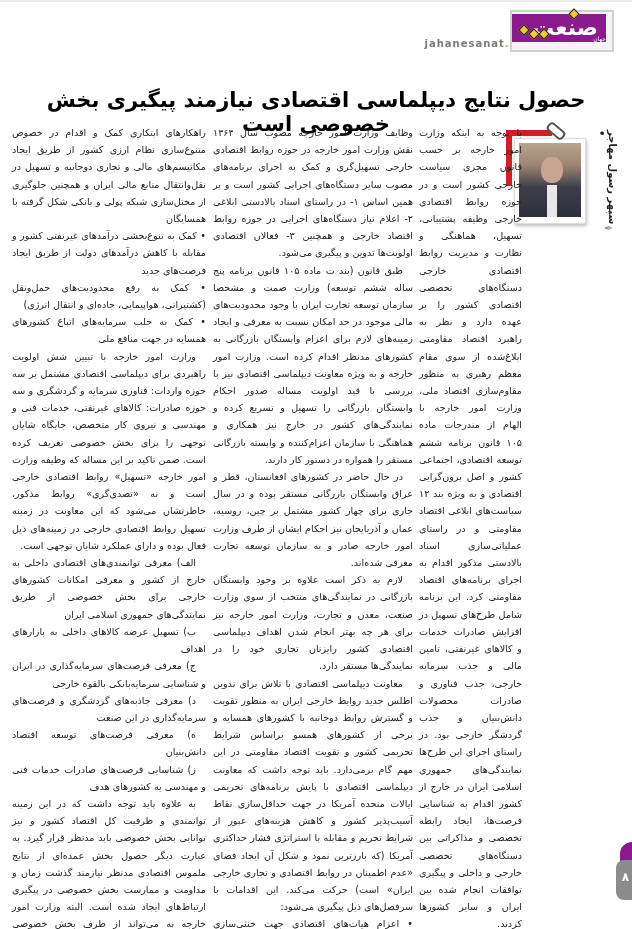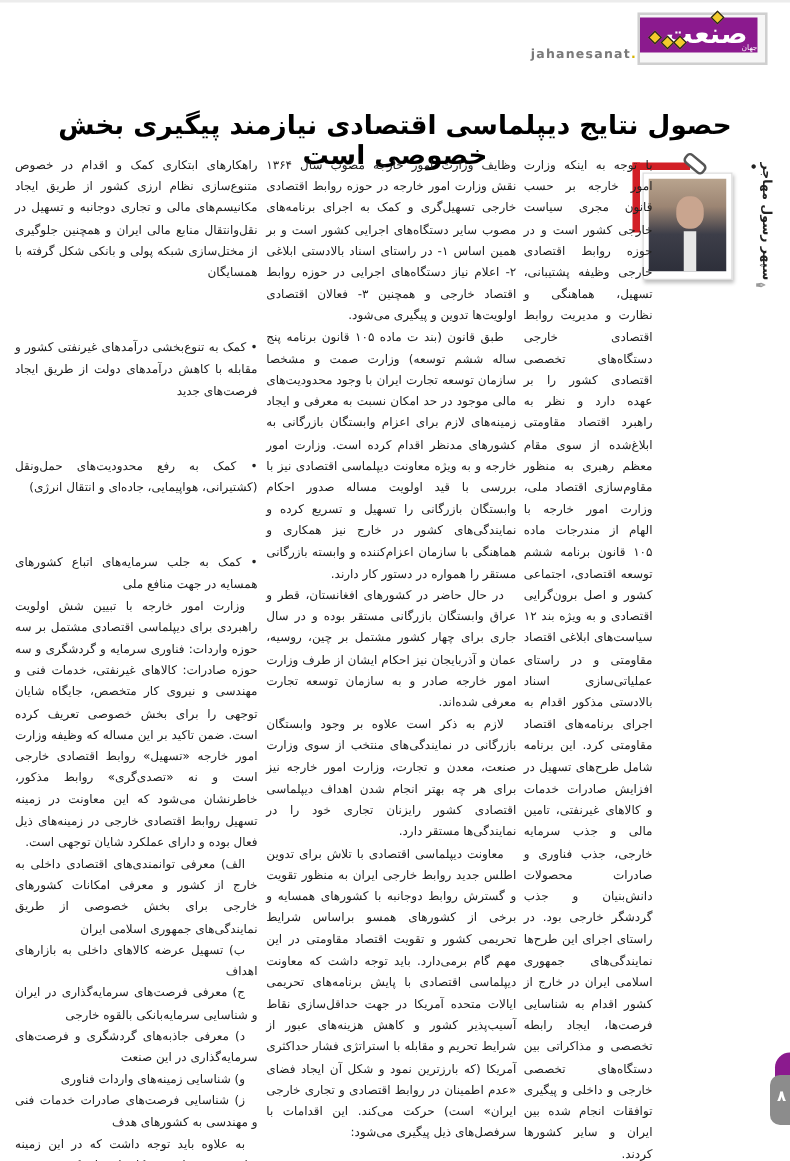--- a/index.html
+++ b/index.html
@@ -14,21 +14,21 @@
   .logo .frame { position:absolute; left:2px; top:2px; width:100px; height:38px; border:2px solid #cfcfcf; background:#f6f6f6; }
   .logo .purple { position:absolute; left:4px; top:6px; width:94px; height:28px; background:#8b1a8e; }
   .logo .word { position:absolute; right:14px; top:6px; color:#fff; font-size:22px; font-weight:bold; line-height:28px; font-family:"DejaVu Sans", sans-serif; }
   .logo .dot { position:absolute; width:6px; height:6px; background:#f2cc2b; transform:rotate(45deg); border:1px solid #222; }
   .logo .sub { position:absolute; right:6px; bottom:8px; color:#fff; font-size:6px; }
   .headline { position:absolute; left:0; right:0; top:88px; text-align:center; direction:rtl;
               font-size:21px; font-weight:bold; color:#000; letter-spacing:-0.5px; font-family:"DejaVu Sans", sans-serif; }
   .col { position:absolute; top:124px; direction:rtl; text-align:justify; font-size:9.6px; line-height:17.2px; color:#222; }
   .col p { margin:0; text-indent:10px; }
   .col p.noindent { text-indent:0; }
-  .col p.bullet { text-indent:0;margin-top:43px; }
+  .col p.bullet { text-indent:0; }
   .col1 { right:18px; width:195px; }
   .col2 { right:219px; width:200px; }
   .col3 { right:426px; width:194px; }
   .col1 .lead { margin-right:92px; }
   .photo-block { position:absolute; right:44px; top:128px; width:82px; height:106px; }
   .photo-block .red-corner { position:absolute; left:0; top:2px; width:40px; height:50px; border-left:6px solid #d21f26; border-top:6px solid #d21f26; }
   .photo-block .photo { position:absolute; left:8px; top:10px; width:70px; height:84px; background:#fff; border:1px solid #ddd;
                         box-shadow:1px 2px 3px rgba(0,0,0,0.25); }
   .photo-block .photo .img { position:absolute; left:4px; top:4px; width:62px; height:74px;
                         background:linear-gradient(180deg,#b9a48e 0%,#9c8573 30%,#3d3e49 60%,#2d2f3a 100%); }
@@ -96,21 +96,21 @@
 <div class="col col3">
   <p class="noindent">راهکارهای ابتکاری کمک و اقدام در خصوص متنوع‌سازی نظام ارزی کشور از طریق ایجاد مکانیسم‌های مالی و تجاری دوجانبه و تسهیل در نقل‌وانتقال منابع مالی ایران و همچنین جلوگیری از مختل‌سازی شبکه پولی و بانکی شکل گرفته با همسایگان</p>
   <p class="bullet">• کمک به تنوع‌بخشی درآمدهای غیرنفتی کشور و مقابله با کاهش درآمدهای دولت از طریق ایجاد فرصت‌های جدید</p>
   <p class="bullet">• کمک به رفع محدودیت‌های حمل‌ونقل (کشتیرانی، هواپیمایی، جاده‌ای و انتقال انرژی)</p>
   <p class="bullet">• کمک به جلب سرمایه‌های اتباع کشورهای همسایه در جهت منافع ملی</p>
   <p>وزارت امور خارجه با تبیین شش اولویت راهبردی برای دیپلماسی اقتصادی مشتمل بر سه حوزه واردات: فناوری سرمایه و گردشگری و سه حوزه صادرات: کالاهای غیرنفتی، خدمات فنی و مهندسی و نیروی کار متخصص، جایگاه شایان توجهی را برای بخش خصوصی تعریف کرده است. ضمن تاکید بر این مساله که وظیفه وزارت امور خارجه «تسهیل» روابط اقتصادی خارجی است و نه «تصدی‌گری» روابط مذکور، خاطرنشان می‌شود که این معاونت در زمینه تسهیل روابط اقتصادی خارجی در زمینه‌های ذیل فعال بوده و دارای عملکرد شایان توجهی است.</p>
   <p>الف) معرفی توانمندی‌های اقتصادی داخلی به خارج از کشور و معرفی امکانات کشورهای خارجی برای بخش خصوصی از طریق نمایندگی‌های جمهوری اسلامی ایران</p>
   <p>ب) تسهیل عرضه کالاهای داخلی به بازارهای اهداف</p>
   <p>ج) معرفی فرصت‌های سرمایه‌گذاری در ایران و شناسایی سرمایه‌بانکی بالقوه خارجی</p>
   <p>د) معرفی جاذبه‌های گردشگری و فرصت‌های سرمایه‌گذاری در این صنعت</p>
-  <p>و) شناسایی زمینه‌های واردات فناوری</p>
+  <p>ه) معرفی فرصت‌های توسعه اقتصاد دانش‌بنیان</p>
   <p>ز) شناسایی فرصت‌های صادرات خدمات فنی و مهندسی به کشورهای هدف</p>
   <p>به علاوه باید توجه داشت که در این زمینه توانمندی و ظرفیت کل اقتصاد کشور و نیز توانایی بخش خصوصی باید مدنظر قرار گیرد. به عبارت دیگر حصول بخش عمده‌ای از نتایج ملموس اقتصادی مدنظر نیازمند گذشت زمان و مداومت و ممارست بخش خصوصی در پیگیری ارتباط‌های ایجاد شده است. البته وزارت امور خارجه نه می‌تواند از طرف بخش خصوصی موافقتنامه‌ای را اجرایی سازد و نه می‌تواند کالا و خدمات تولید و صادر کند.</p>
 
 </div>
 
 <div class="page-tab-accent"></div>
 <div class="page-tab"></div>
 <div class="page-num">۸</div>
 
 </body></html>

